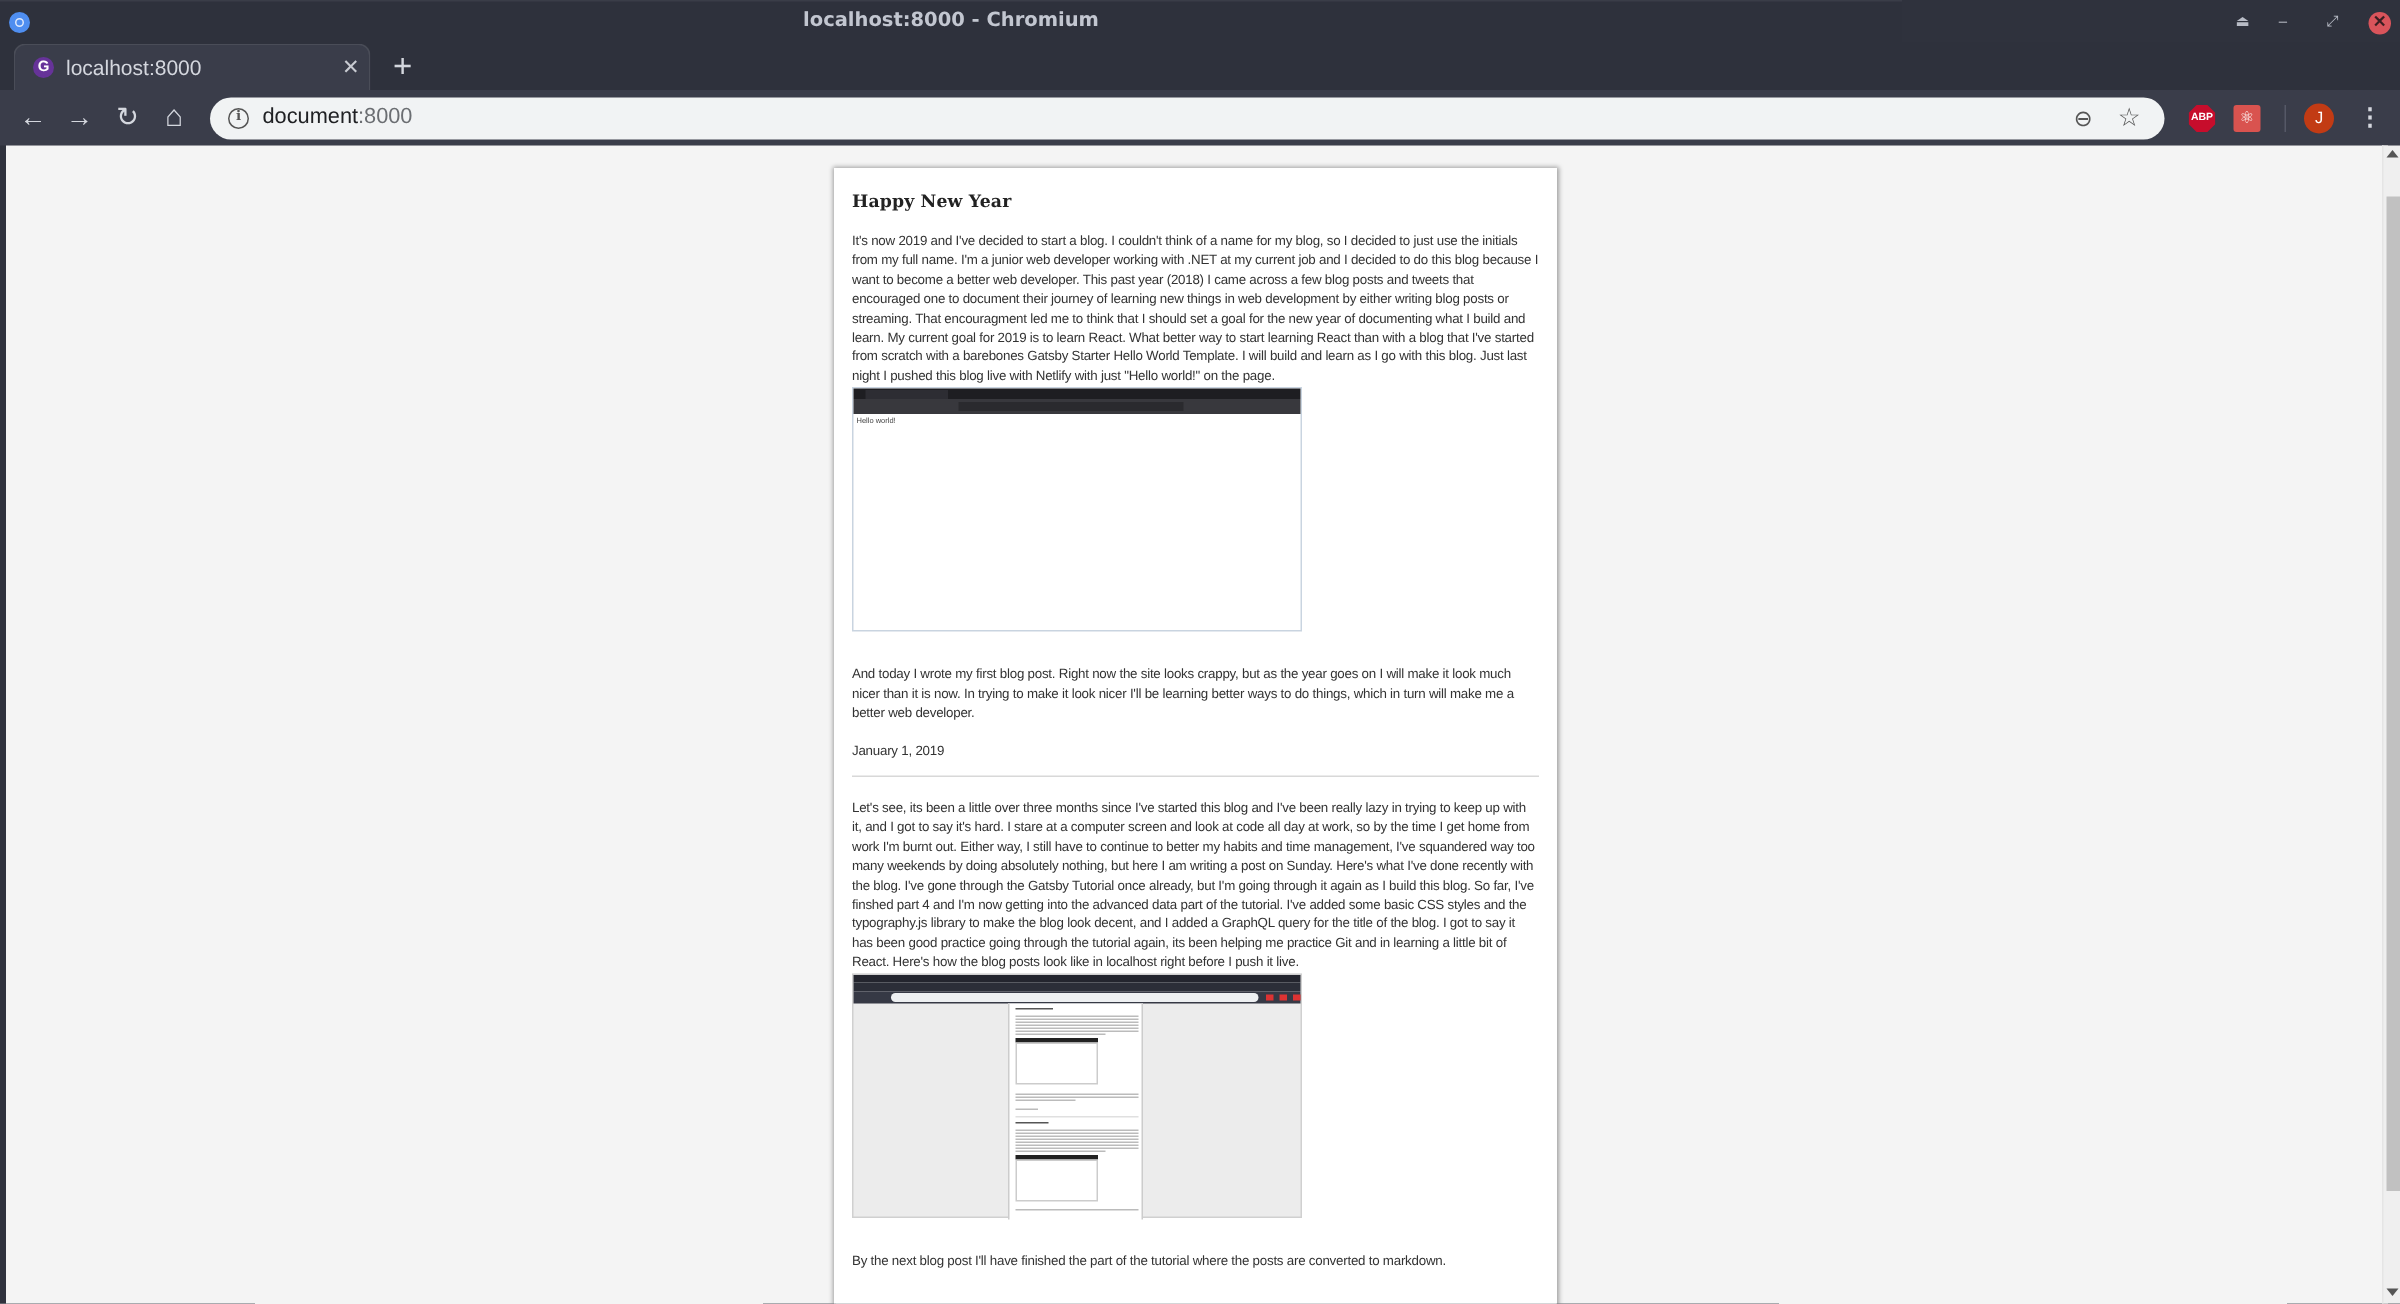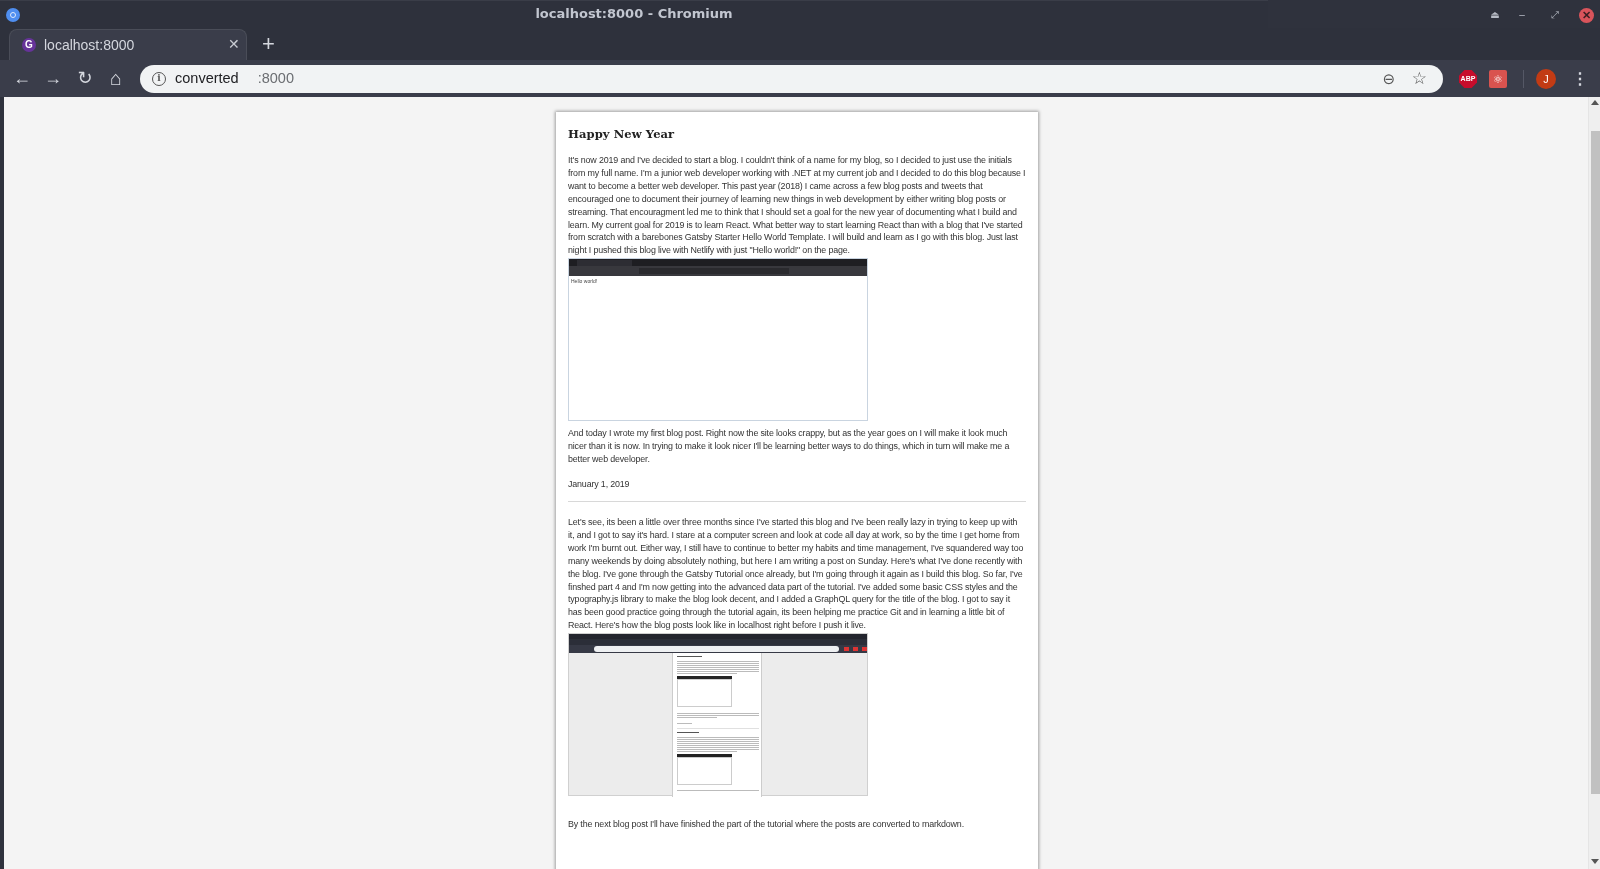--- a/index.html
+++ b/index.html
@@ -23,21 +23,21 @@
     .tab .tab-title { position: absolute; left: 34px; top: 7px; color: #d4d7de; font-size: 14px; }
     .tab .tab-close { position: absolute; left: 218px; top: 6px; color: #c8cbd2; font-size: 14px; }
     .newtab { position: absolute; left: 262px; top: 3px; color: #d4d7de; font-size: 22px; font-weight: 300; }
 
     
     .toolbar { position: absolute; left: 0; top: 60px; width: 1600px; height: 37px; background: #3a3d4a; }
     .navbtn { position: absolute; top: 8px; width: 20px; height: 20px; color: #d4d7de; font-size: 18px; line-height: 20px; text-align: center; }
     .omnibox { position: absolute; left: 140px; top: 5px; width: 1303px; height: 28px; background: #f1f3f4; border-radius: 14px; }
     .omnibox .info { position: absolute; left: 12px; top: 7px; width: 14px; height: 14px; border: 1.5px solid #555; border-radius: 50%; font-size: 9px; line-height: 11px; text-align: center; color: #555; font-weight: bold; font-family: "DejaVu Serif", serif; }
     .omnibox .url { position: absolute; left: 35px; top: 5px; font-size: 14.5px; color: #202124; }
-    .omnibox .url .port { color: #6b6e72; margin-left: 19px; }
+    .omnibox .url .port { color: #6b6e72; }
     .omnibox .zoom-ic { position: absolute; right: 48px; top: 5px; font-size: 15px; color: #555; }
     .omnibox .star-ic { position: absolute; right: 16px; top: 3px; font-size: 17px; color: #555; }
     .ext { position: absolute; top: 10px; width: 18px; height: 18px; }
     .ext.abp { left: 1459px; background: #c70d2c; border-radius: 4px; clip-path: polygon(30% 0, 70% 0, 100% 30%, 100% 70%, 70% 100%, 30% 100%, 0 70%, 0 30%); color: #fff; font-size: 7px; font-weight: bold; line-height: 18px; text-align: center; }
     .ext.react { left: 1489px; background: #d9534f; border-radius: 2px; color: #fff; font-size: 11px; line-height: 18px; text-align: center; }
     .sep { position: absolute; left: 1523px; top: 10px; width: 1px; height: 18px; background: #555866; }
     .avatar { position: absolute; left: 1536px; top: 9px; width: 20px; height: 20px; border-radius: 50%; background: #c23b14; color: #fff; font-size: 11px; line-height: 20px; text-align: center; }
     .menu { position: absolute; left: 1572px; top: 9px; color: #d4d7de; font-size: 16px; line-height: 20px; font-weight: bold; }
 
     
@@ -95,21 +95,21 @@
   <div class="newtab">+</div>
 </div>
 
 <div class="toolbar">
   <div class="navbtn" style="left:12px">←</div>
   <div class="navbtn" style="left:43px">→</div>
   <div class="navbtn" style="left:75px">↻</div>
   <div class="navbtn" style="left:106px; font-size:20px">⌂</div>
   <div class="omnibox">
     <span class="info">i</span>
-    <span class="url"><span>converted</span><span class="port">:8000</span></span>
+    <span class="url"><span>document</span><span class="port">:8000</span></span>
     <span class="zoom-ic">⊖</span>
     <span class="star-ic">☆</span>
   </div>
   <div class="ext abp">ABP</div>
   <div class="ext react">⚛</div>
   <div class="sep"></div>
   <div class="avatar">J</div>
   <div class="menu">⋮</div>
 </div>
 
@@ -121,21 +121,21 @@
       <p class="para">It's now 2019 and I've decided to start a blog. I couldn't think of a name for my blog, so I decided to just use the initials from my full name. I'm a junior web developer working with .NET at my current job and I decided to do this blog because I want to become a better web developer. This past year (2018) I came across a few blog posts and tweets that encouraged one to document their journey of learning new things in web development by either writing blog posts or streaming. That encouragment led me to think that I should set a goal for the new year of documenting what I build and learn. My current goal for 2019 is to learn React. What better way to start learning React than with a blog that I've started from scratch with a barebones Gatsby Starter Hello World Template. I will build and learn as I go with this blog. Just last night I pushed this blog live with Netlify with just "Hello world!" on the page.</p>
       <div class="shot1">
         <div class="s-tabs">
             <div class="s-tab"></div>
           </div>
         <div class="s-bar">
             <div class="s-url"></div>
           </div>
         <div class="s-text">Hello world!</div>
       </div>
-      <p class="para" style="margin-top:6px">And today I wrote my first blog post. Right now the site looks crappy, but as the year goes on I will make it look much nicer than it is now. In trying to make it look nicer I'll be learning better ways to do things, which in turn will make me a better web developer.</p>
+      <p class="para" style="margin-top:22px">And today I wrote my first blog post. Right now the site looks crappy, but as the year goes on I will make it look much nicer than it is now. In trying to make it look nicer I'll be learning better ways to do things, which in turn will make me a better web developer.</p>
       <div class="date">January 1, 2019</div>
     </div>
 
     <div class="divider"></div>
 
     <div class="post">
       <p class="para"><span>Let's see, its been a little over three months since I've started this blog and I've been really lazy in trying to keep up with it, and I got to say it's hard. I stare at a computer screen and look at code all day at work, so by the time I get home from work I'm burnt out. Either way, I still have to continue to better my habits and time management, I've squandered way too many weekends by doing absolutely nothing, but here I am writing a post on Sunday. Here's what I've done recently with the blog. I've gone through the </span><a>Gatsby Tutorial</a><span> once already, but I'm going through it again as I build this blog. So far, I've finshed </span><a>part 4</a><span> and I'm now getting into the advanced data part of the tutorial. I've added some basic CSS styles and the </span><a>typography.js</a><span> library to make the blog look decent, and I added a GraphQL query for the title of the blog. I got to say it has been good practice going through the tutorial again, its been helping me practice Git and in learning a little bit of React. Here's how the blog posts look like in localhost right before I push it live.</span></p>
       <div class="shot2">
         <div class="s2-title"></div>
         <div class="s2-tabs"></div>

